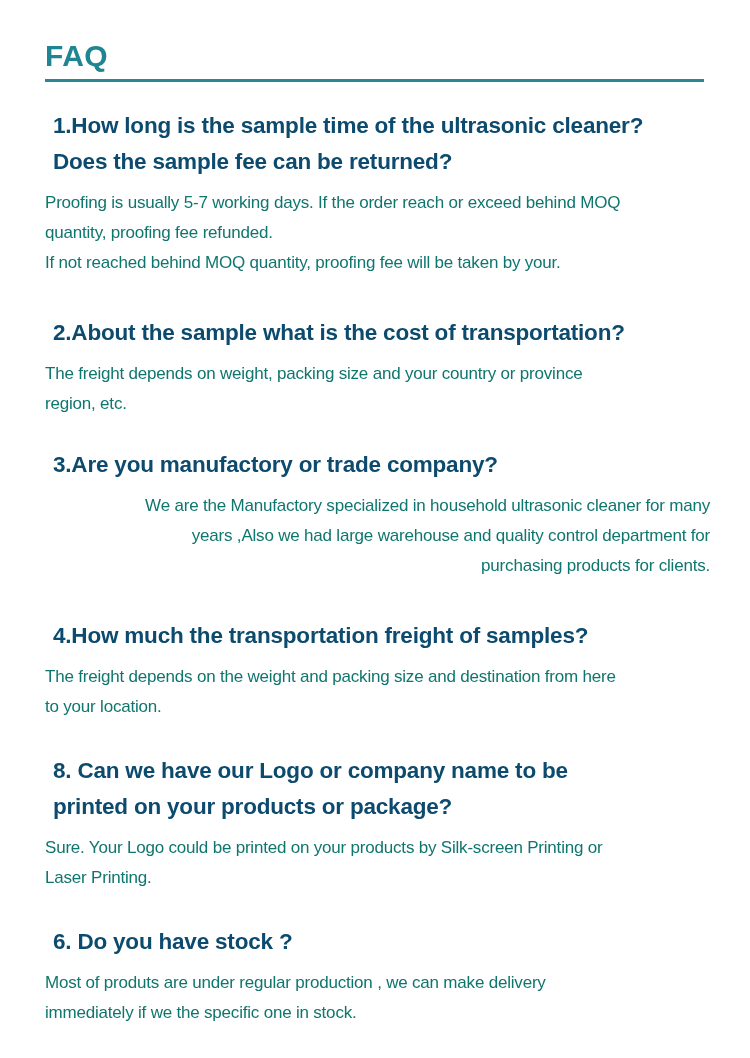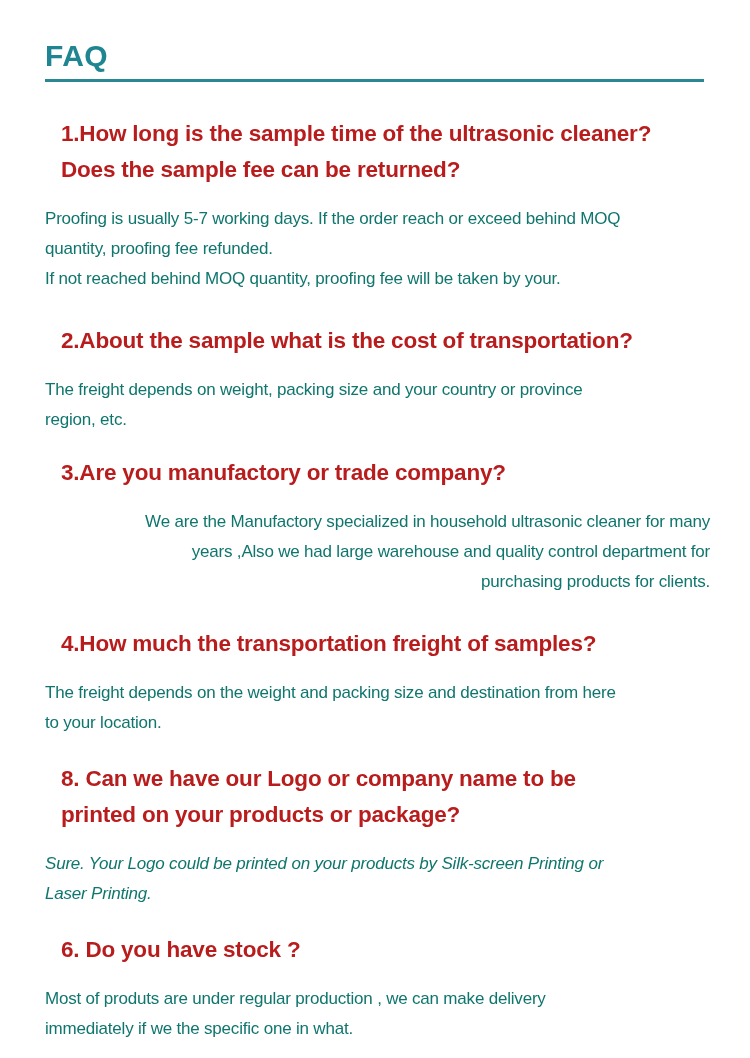--- a/index.html
+++ b/index.html
@@ -38,22 +38,22 @@
       width: 659px;
       height: 3px;
       background: #2a8893;
     }
     .faq-item {
       position: absolute;
       left: 0;
       width: 665px;
     }
     .q {
-      margin: 16px;
-      color: #b91c1c;
+      margin: 8px;
+      color: #0c4a6e;
       font-weight: bold;
       font-size: 22.5px;
       line-height: 36px;
       letter-spacing: -0.2px;
     }
     .a {
       margin: 0;
       color: #0f766e;
       font-size: 17px;
       line-height: 30px;
@@ -109,28 +109,28 @@
       <span>The freight depends on the weight and packing size and destination from here</span>
       <span>to your location.</span>
     </p>
   </div>
 
   <div class="faq-item" style="top:745px;">
     <h2 class="q">
       <span style="display:block">8. Can we have our Logo or company name to be</span>
       <span style="display:block">printed on your products or package?</span>
     </h2>
-    <p class="a" style="margin-top:2px;font-style:italic;">
+    <p class="a" style="margin-top:2px;">
       <span>Sure. Your Logo could be printed on your products by Silk-screen Printing or</span>
       <span>Laser Printing.</span>
     </p>
   </div>
 
   <div class="faq-item" style="top:916px;">
     <h2 class="q">
       <span style="display:block">6. Do you have stock ?</span>
     </h2>
     <p class="a" style="margin-top:2px;">
       <span>Most of produts are under regular production , we can make delivery</span>
-      <span>immediately if we the specific one in what.</span>
+      <span>immediately if we the specific one in stock.</span>
     </p>
   </div>
 </div>
 
 </body></html>

